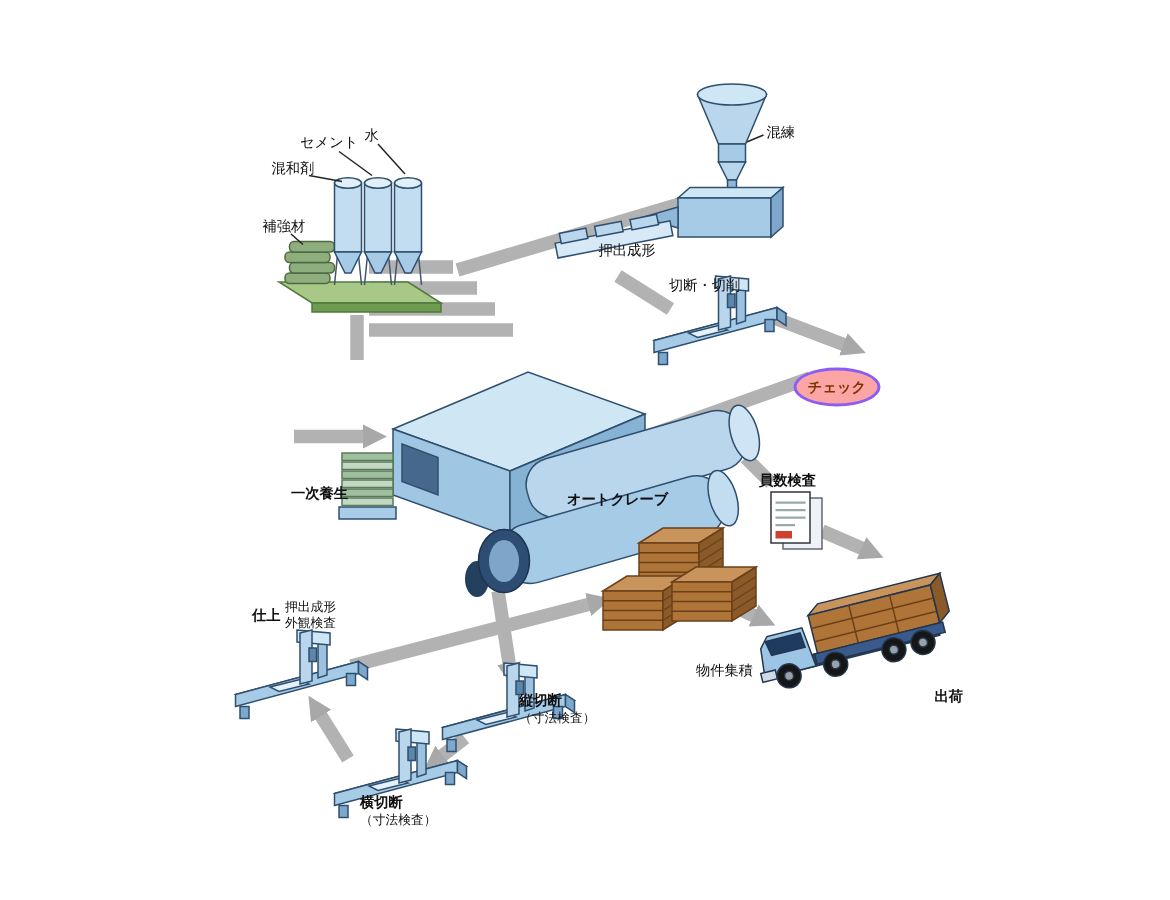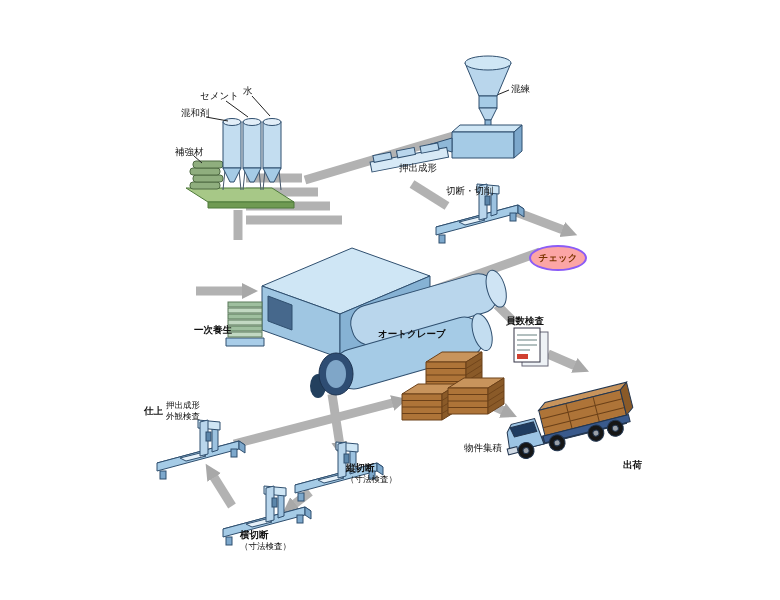--- a/index.html
+++ b/index.html
@@ -210,21 +210,21 @@
 
 <div id="check-badge">チェック</div>
 
 <div class="lbl b" style="left:194px;top:324px;">一次養生</div>
 <div class="lbl b" style="left:378px;top:328px;">オートクレーブ</div>
 <div class="lbl b" style="left:506px;top:315px;">員数検査</div>
 <div class="lbl" style="left:420px;top:442px;margin-left:44px;">物件集積</div>
 <div class="lbl b" style="left:578px;top:459px;margin-left:45px;">出荷</div>
 
 <div class="lbl row" style="left:144px;top:400px;">
-  <span class="b" style="margin-top:5px;">仕上</span>
+  <span class="b" style="margin-top:5px;margin-left:24px;">仕上</span>
   <span class="col sm">
     <span>押出成形</span>
     <span>外観検査</span>
   </span>
 </div>
 
 <div class="lbl col" style="left:346px;top:462px;">
   <span class="b">縦切断</span>
   <span class="sm">（寸法検査）</span>
 </div>

